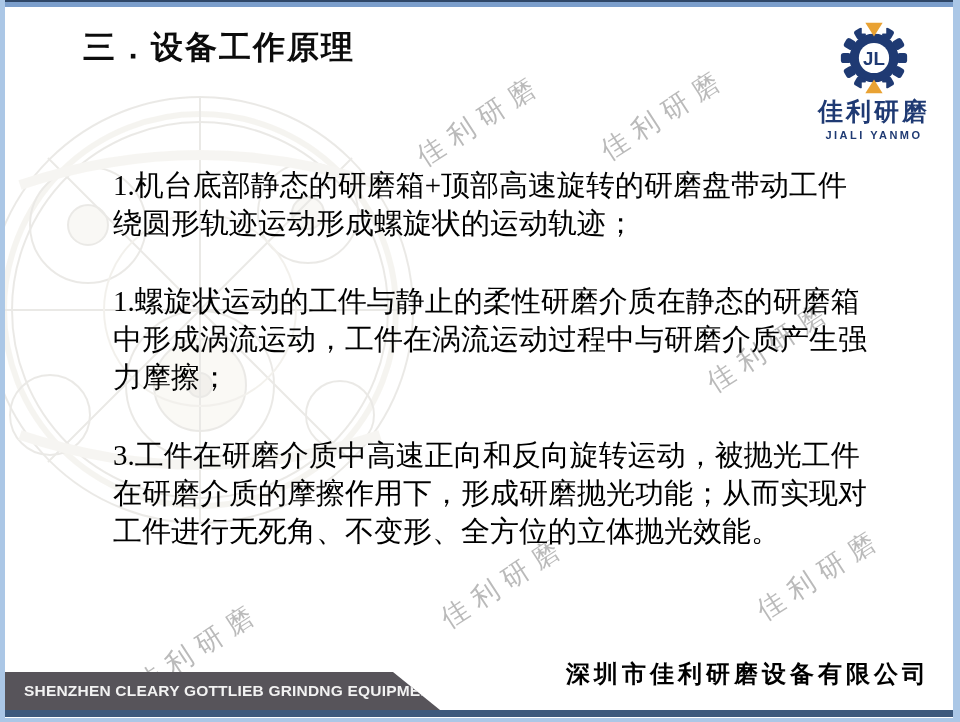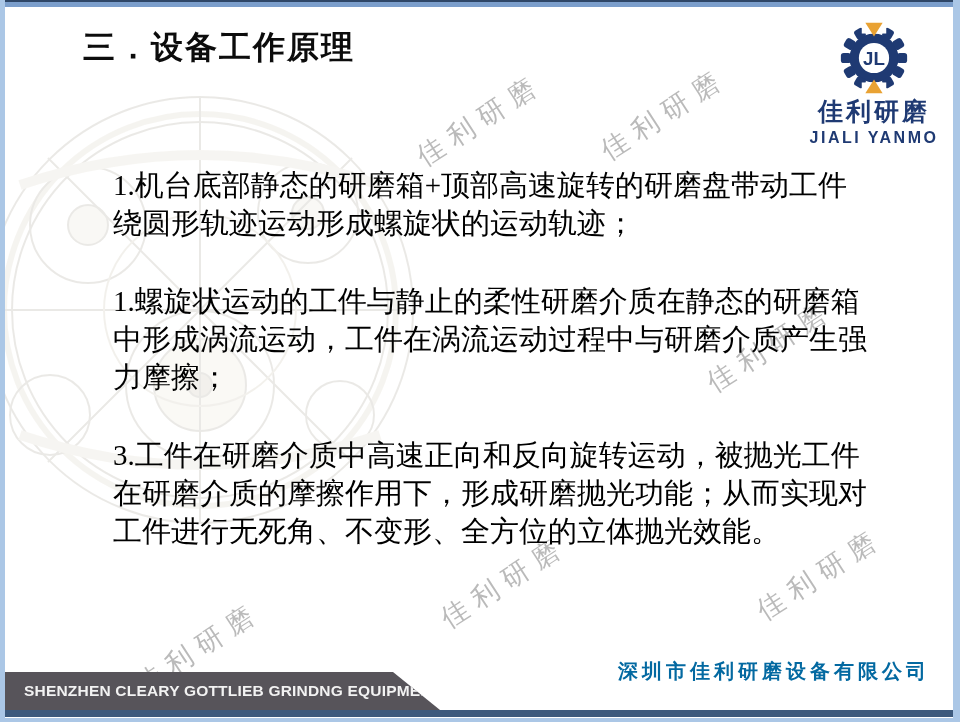--- a/index.html
+++ b/index.html
@@ -50,39 +50,39 @@
   #wm-6{left:126px;top:630px;}
 
   
   #logo{position:absolute;right:11px;top:22px;width:150px;z-index:4;text-align:center;}
   #logo-mark{width:72px;height:72px;margin:0 auto;display:block;}
   #logo-cn{
     font-size:25px;font-weight:bold;color:#1f3a73;letter-spacing:3px;
     font-family:"Liberation Sans",sans-serif;margin-top:1px;white-space:nowrap;
   }
   #logo-en{
-    font-size:16px;font-weight:bold;color:#1f3a73;letter-spacing:2.5px;
+    font-size:11px;font-weight:bold;color:#1f3a73;letter-spacing:2.5px;
     font-family:"Liberation Sans",sans-serif;margin-top:1px;white-space:nowrap;text-align:center;
   }
 
   
   #footer-banner{
     position:absolute;left:0;top:672px;width:445px;height:38px;z-index:6;
     background:#57545a;
     clip-path:polygon(0 0,393px 0,440px 100%,0 100%);
     display:flex;align-items:center;
   }
   #footer-banner-text{
     color:#f2f2f2;font-size:15.5px;font-weight:bold;letter-spacing:0.2px;
     padding-left:24px;white-space:nowrap;
     font-family:"Liberation Sans",sans-serif;
   }
   #footer-cn{
     position:absolute;right:30px;top:658px;z-index:6;
-    font-size:20px;font-weight:bold;color:#0369a1;letter-spacing:4px;
+    font-size:24px;font-weight:bold;color:#000000;letter-spacing:4px;
     font-family:"Liberation Sans",sans-serif;white-space:nowrap;
   }
 </style>
 </head>
 <body>
 
 <div id="slide">
 
   <svg id="movement" width="660" height="450" viewBox="0 0 660 450">
     <g fill="none" stroke="#8a8270" stroke-width="2">

